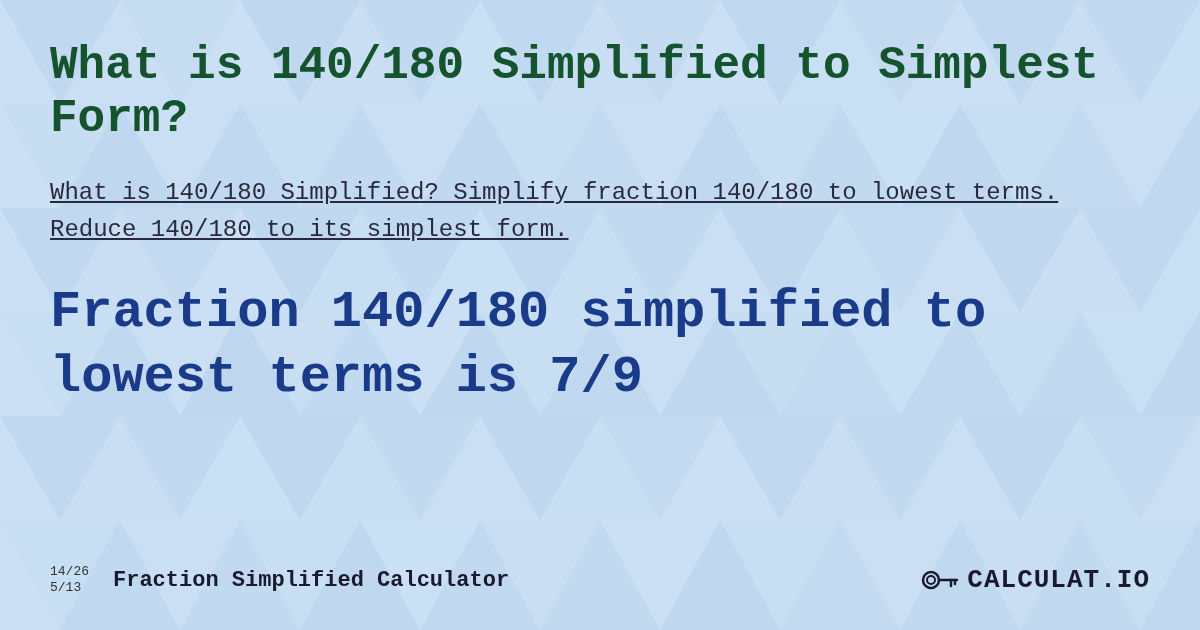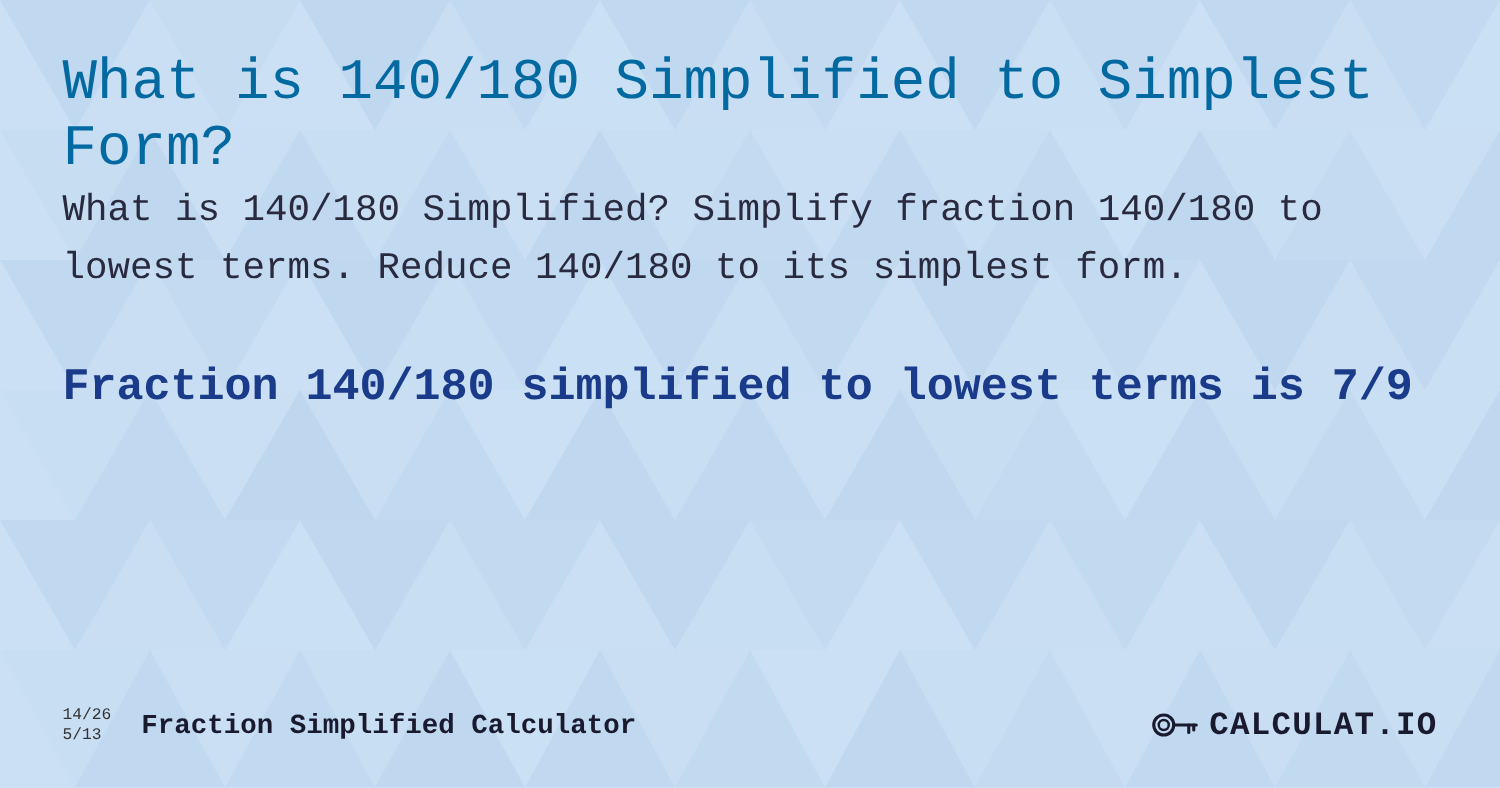--- a/index.html
+++ b/index.html
@@ -31,41 +31,43 @@
       position: relative;
       z-index: 1;
       padding: 40px 50px 30px 50px;
       height: 100%;
       display: flex;
       flex-direction: column;
     }
 
     .main-title {
       font-size: 46px;
-      font-weight: 400;
-      color: #0369a1;
+      font-weight: 700;
+      color: #14532d;
       line-height: 1.15;
+      margin-bottom: 28px;
       font-family: 'Courier New', Courier, monospace;
     }
 
     .description {
-      font-size: 30px;
+      font-size: 24px;
       color: #2a2a3e;
       line-height: 1.55;
-      margin-bottom: 48px;
+      margin-bottom: 32px;
       font-family: 'Courier New', Courier, monospace;
       font-weight: 400;
+      text-decoration: underline;
     }
 
     .result-section {
       flex: 1;
     }
 
     .result-text {
-      font-size: 36px;
+      font-size: 52px;
       font-weight: 900;
       color: #1a3a8a;
       line-height: 1.25;
       font-family: 'Courier New', Courier, monospace;
     }
 
     .footer {
       display: flex;
       align-items: center;
       gap: 24px;

